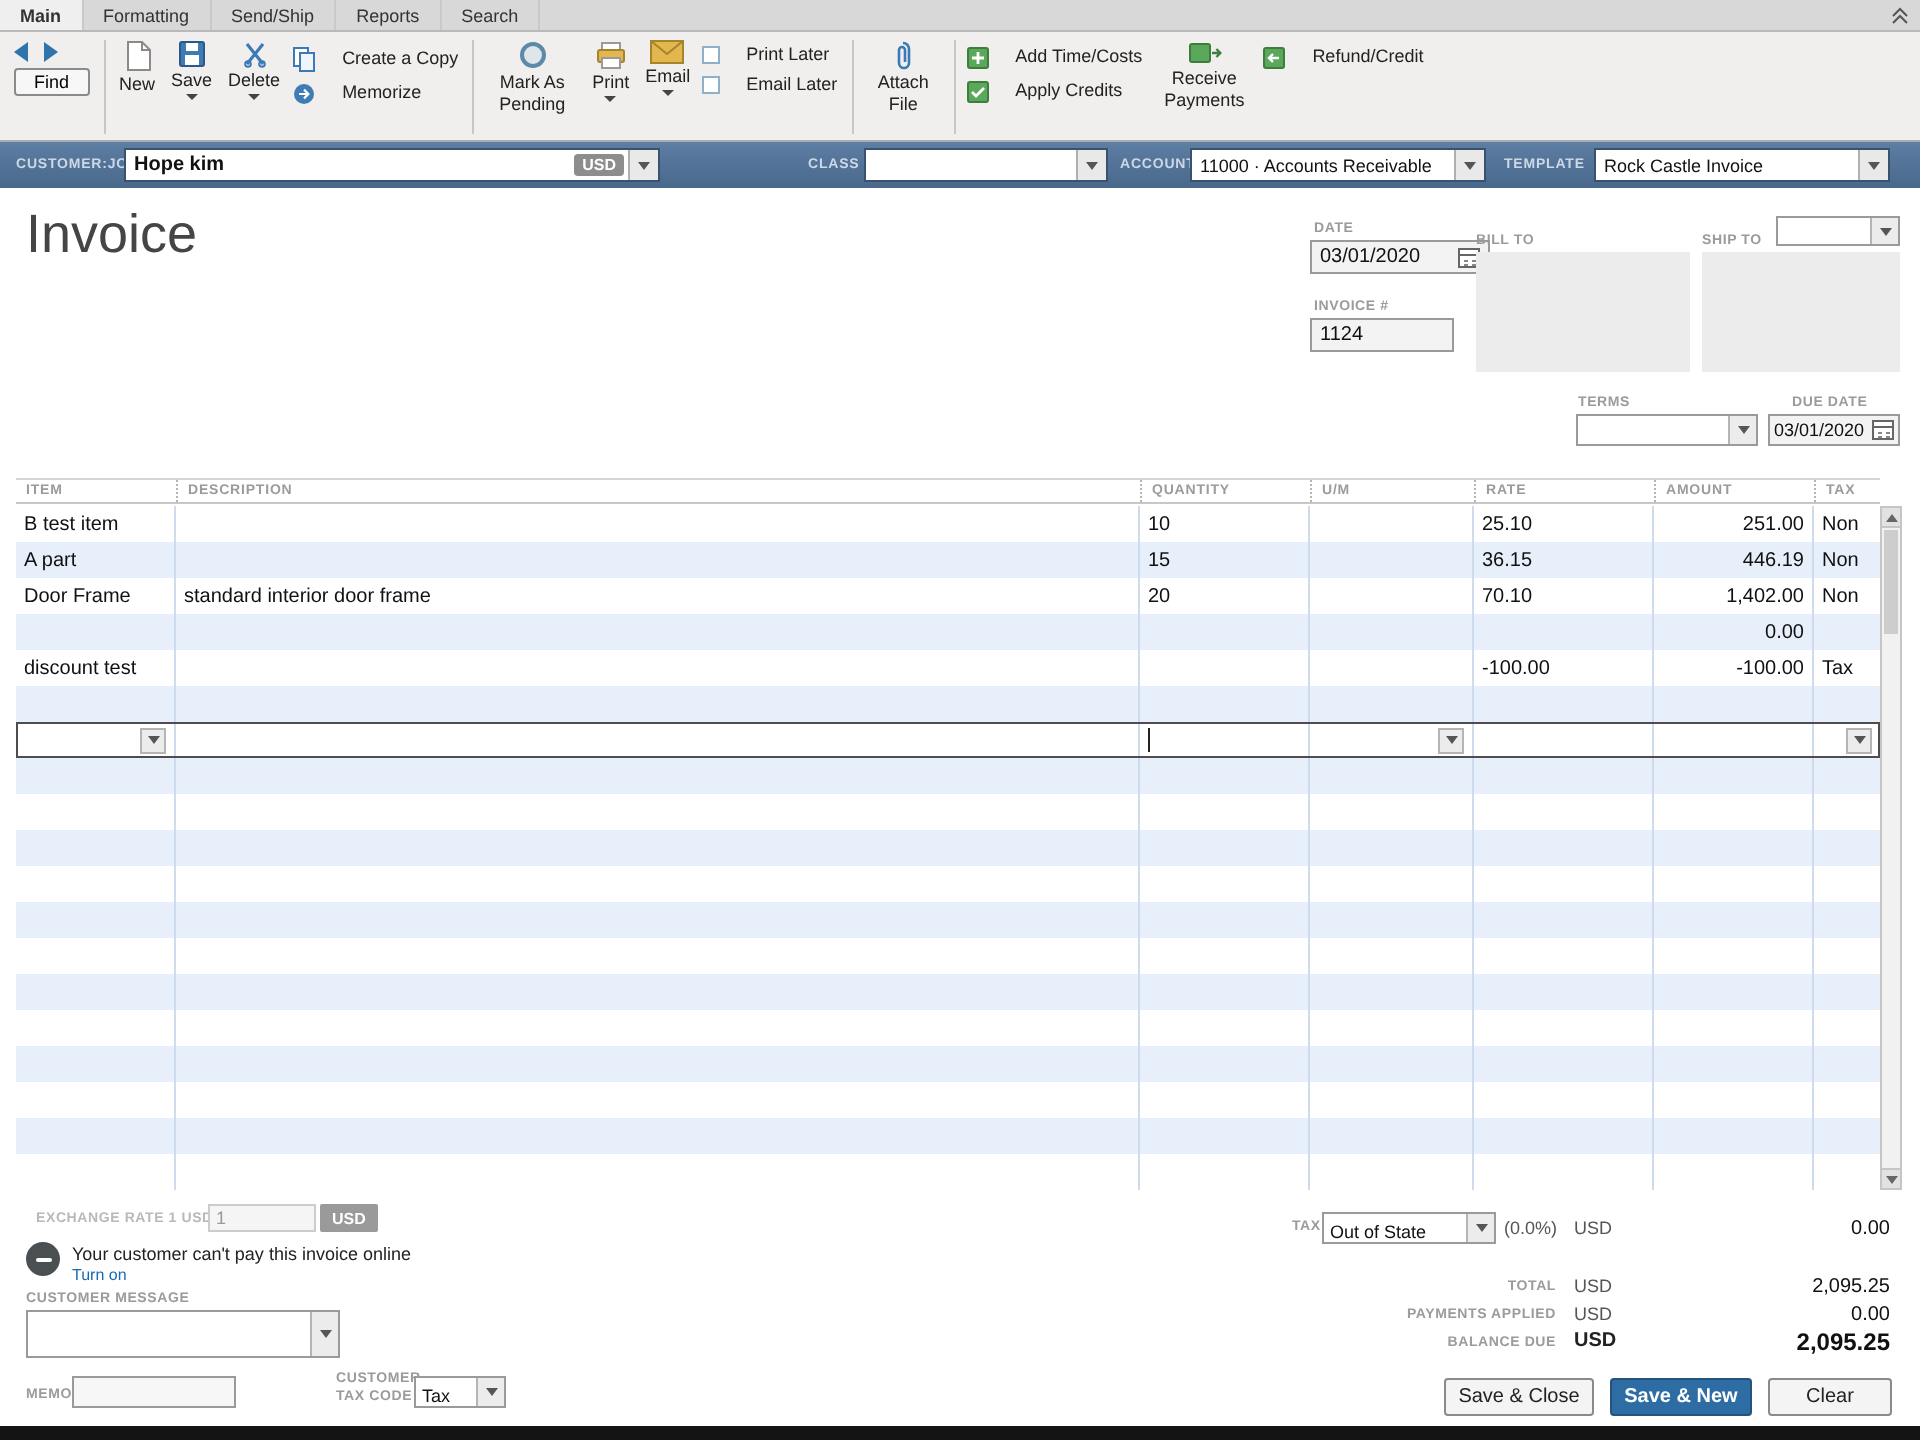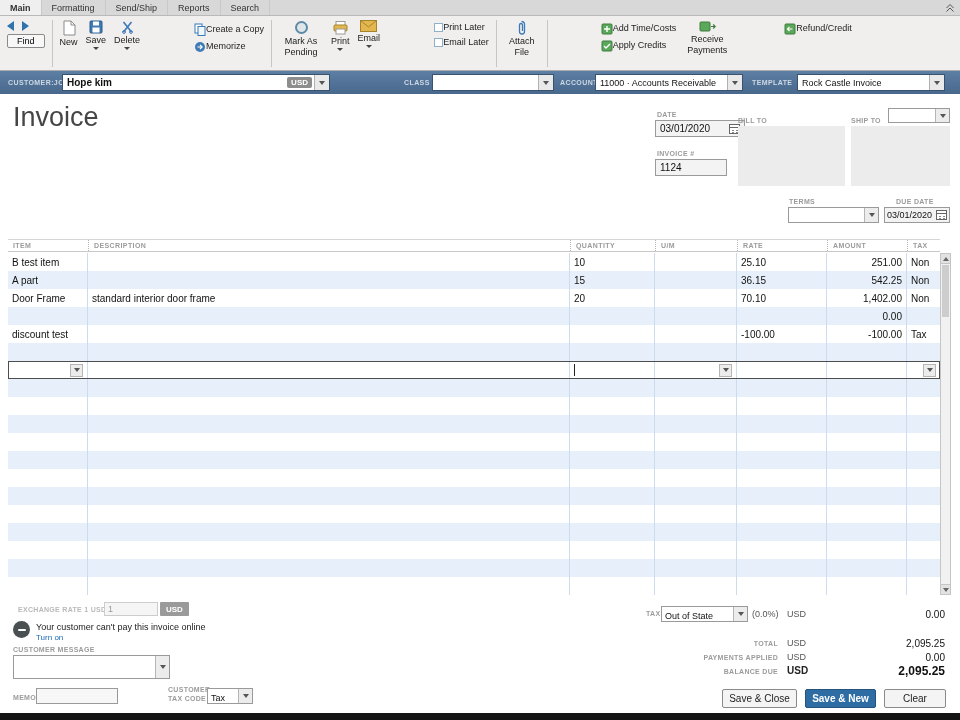--- a/index.html
+++ b/index.html
@@ -12,21 +12,21 @@
 .tab { padding:0 10px; display:flex; align-items:center; border-right:1px solid #c9c9c9; cursor:default; }
 .tab.active { background:#efefef; font-weight:bold; }
 .collapse { position:absolute; right:5px; top:3px; }
 
 
 .toolbar { position:absolute; top:16px; left:0; right:0; height:55px; background:#f0efee; border-bottom:1px solid #adadad; display:flex; align-items:flex-start; padding:3px 3px 0 3px; font-size:9px; color:#222; }
 .tbi { display:flex; flex-direction:column; align-items:center; padding:1px 4px; text-align:center; line-height:1.2; }
 .tbi .lbl { margin-top:1px; }
 .tb-sep { width:1px; background:#c6c6c6; height:47px; margin:1px 3px; flex:none; }
 .tb-stack { display:flex; flex-direction:column; gap:5px; align-items:flex-start; padding:4px 4px 0 2px; }
-.tb-row { display:flex; align-items:center; gap:0; line-height:1.1;margin-left:48px; }
+.tb-row { display:flex; align-items:center; gap:13px; line-height:1.1; }
 .chk { width:9px; height:9px; border:1px solid #8fb0c9; background:#fff; flex:none; }
 .find-col { display:flex; flex-direction:column; align-items:flex-start; gap:3px; padding:2px 4px 0 4px; }
 .nav-arrows { display:flex; gap:8px; }
 .tri-l { width:0;height:0;border-right:7px solid #2f74ad;border-top:5px solid transparent;border-bottom:5px solid transparent; display:inline-block; }
 .tri-r { width:0;height:0;border-left:7px solid #2f74ad;border-top:5px solid transparent;border-bottom:5px solid transparent; display:inline-block; }
 .find-btn { border:1px solid #8a8a8a; background:#f7f7f7; font-size:9px; font-family:inherit; padding:1px 9px; border-radius:2px; }
 .mini-arr { width:0;height:0;border-left:3px solid transparent;border-right:3px solid transparent;border-top:3px solid #444; margin-top:1px; }
 
 
 .bluebar { position:absolute; top:71px; left:0; right:0; height:23px; background:linear-gradient(#5d7fa3,#48688c); }
@@ -397,21 +397,21 @@
           <div class="tcell col-quantity">
             <span>15</span>
           </div>
           <div class="tcell col-um">
             <span></span>
           </div>
           <div class="tcell col-rate">
             <span>36.15</span>
           </div>
           <div class="tcell col-amount">
-            <span>542.25</span>
+            <span>446.19</span>
           </div>
           <div class="tcell col-tax">
             <span>Non</span>
           </div>
         </div>
         <div class="trow">
           <div class="tcell col-item">
             <span>Door Frame</span>
           </div>
           <div class="tcell col-description">

